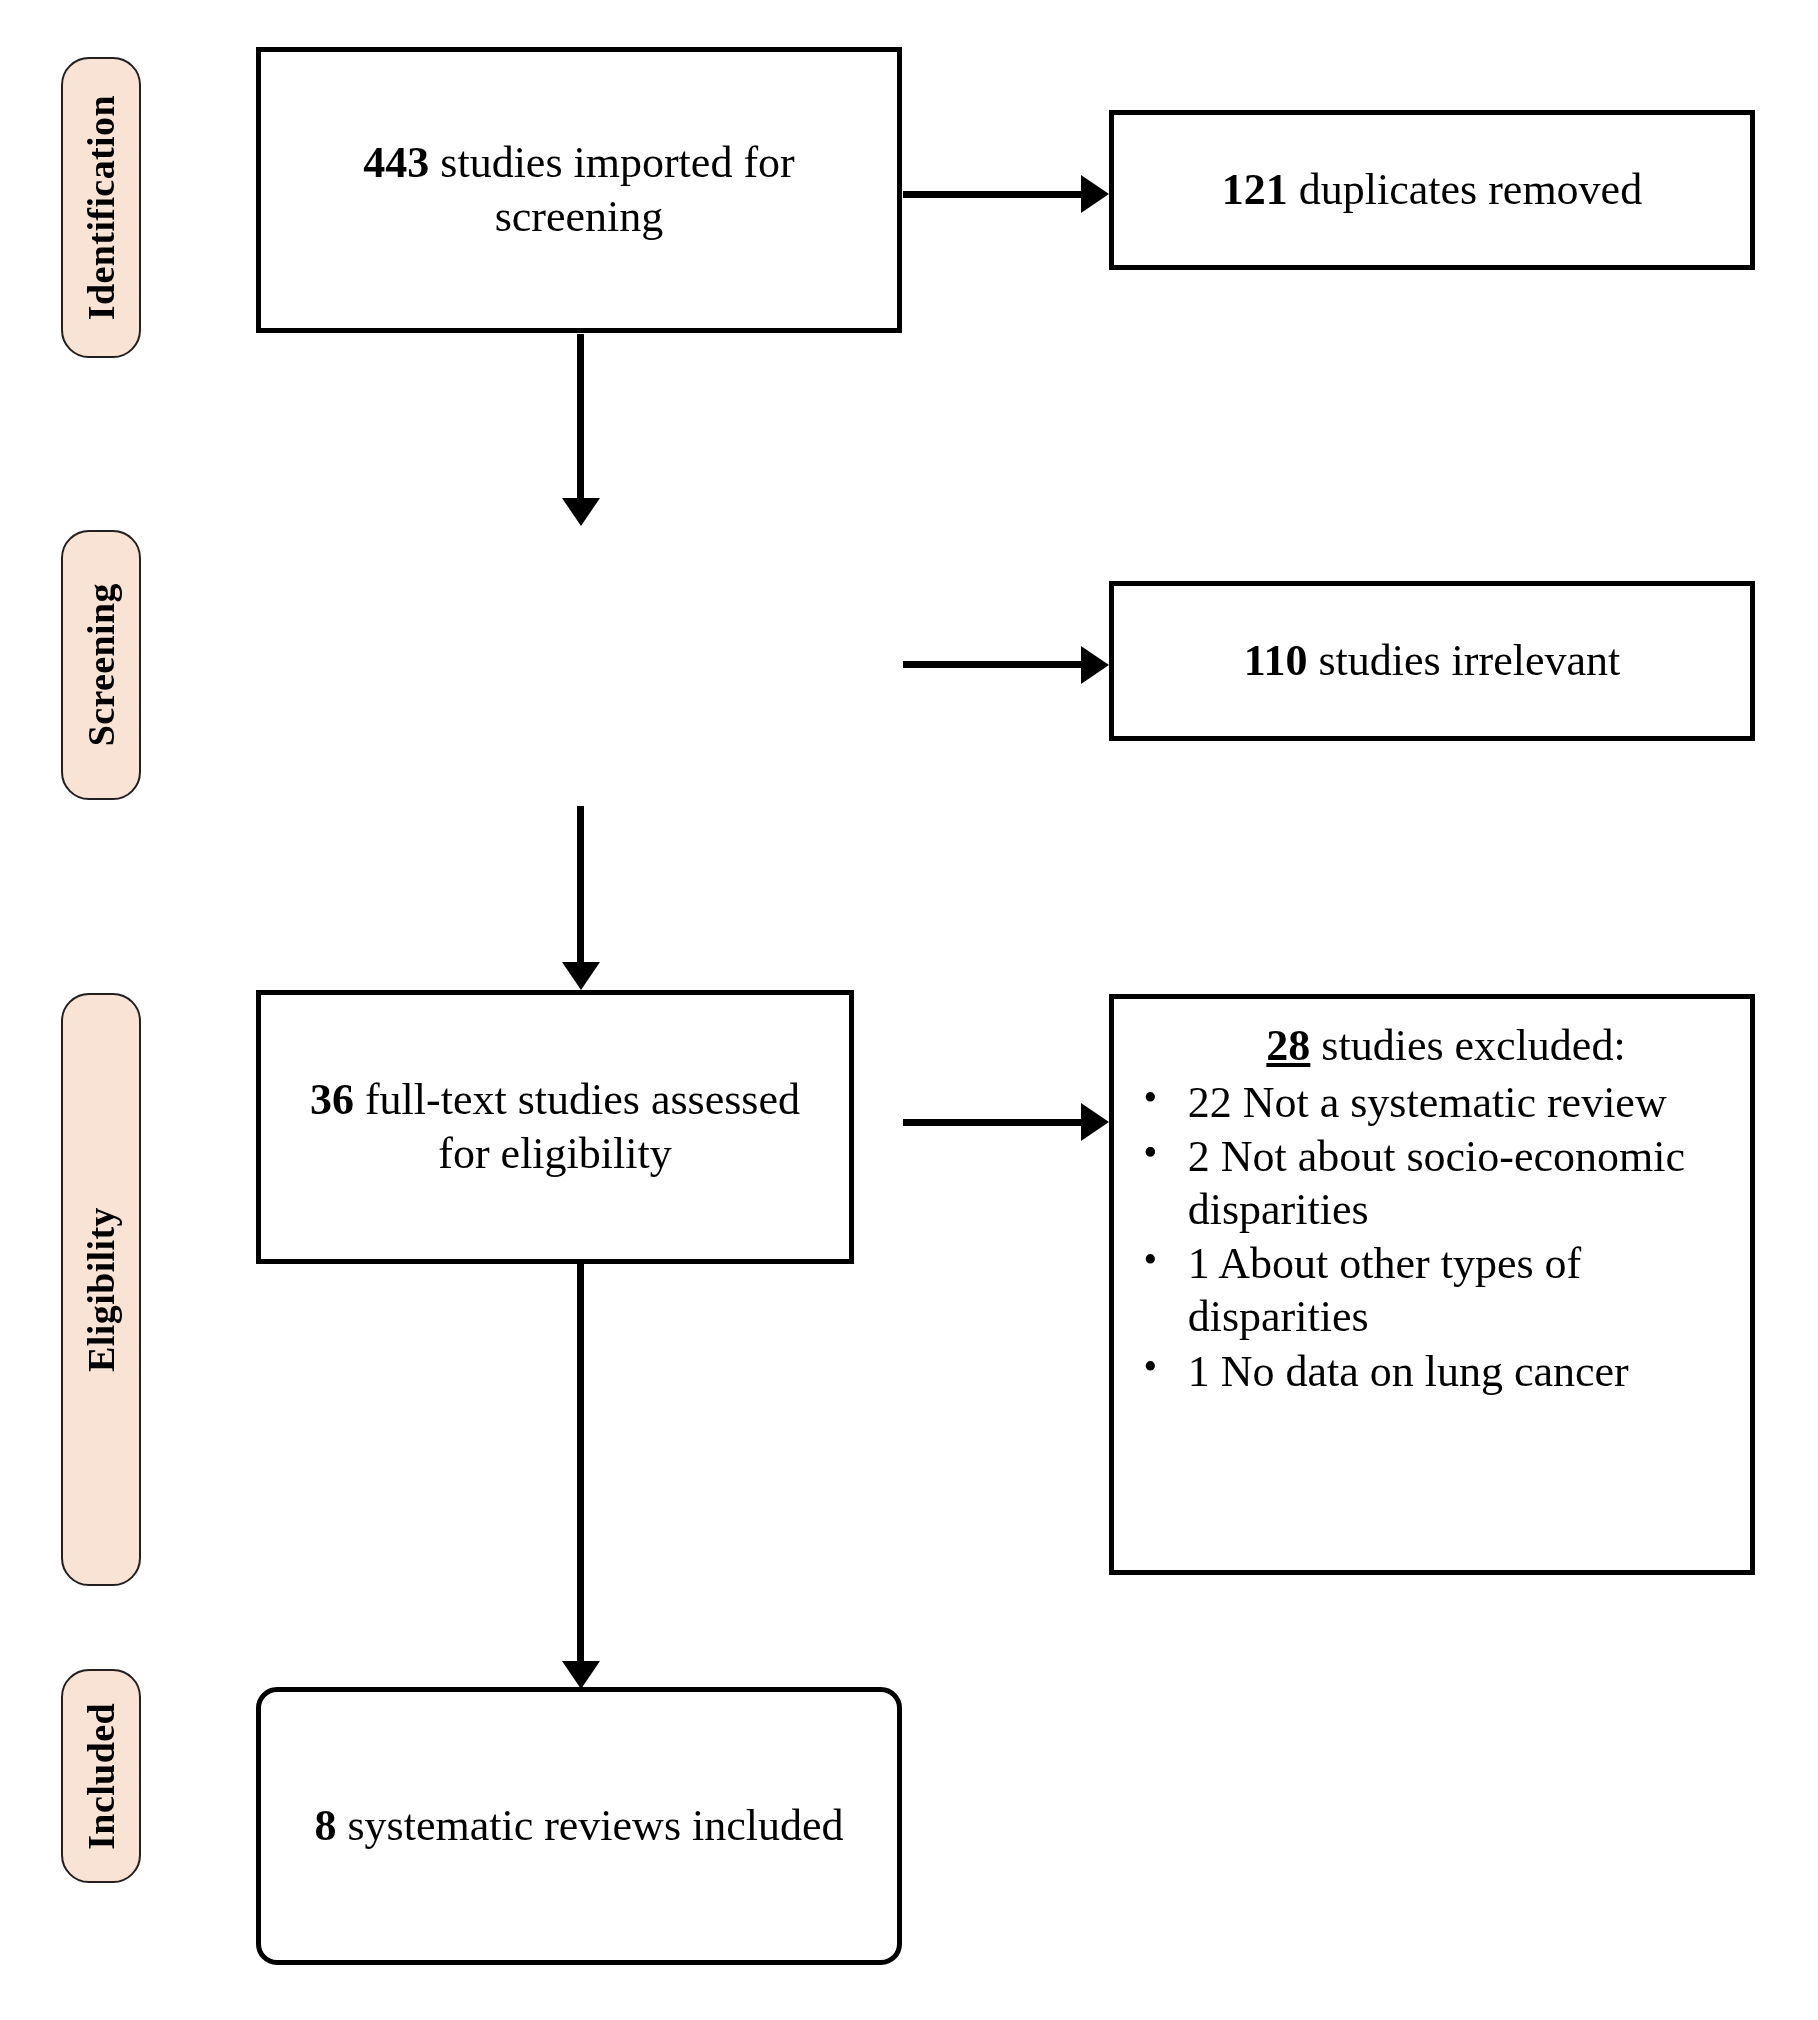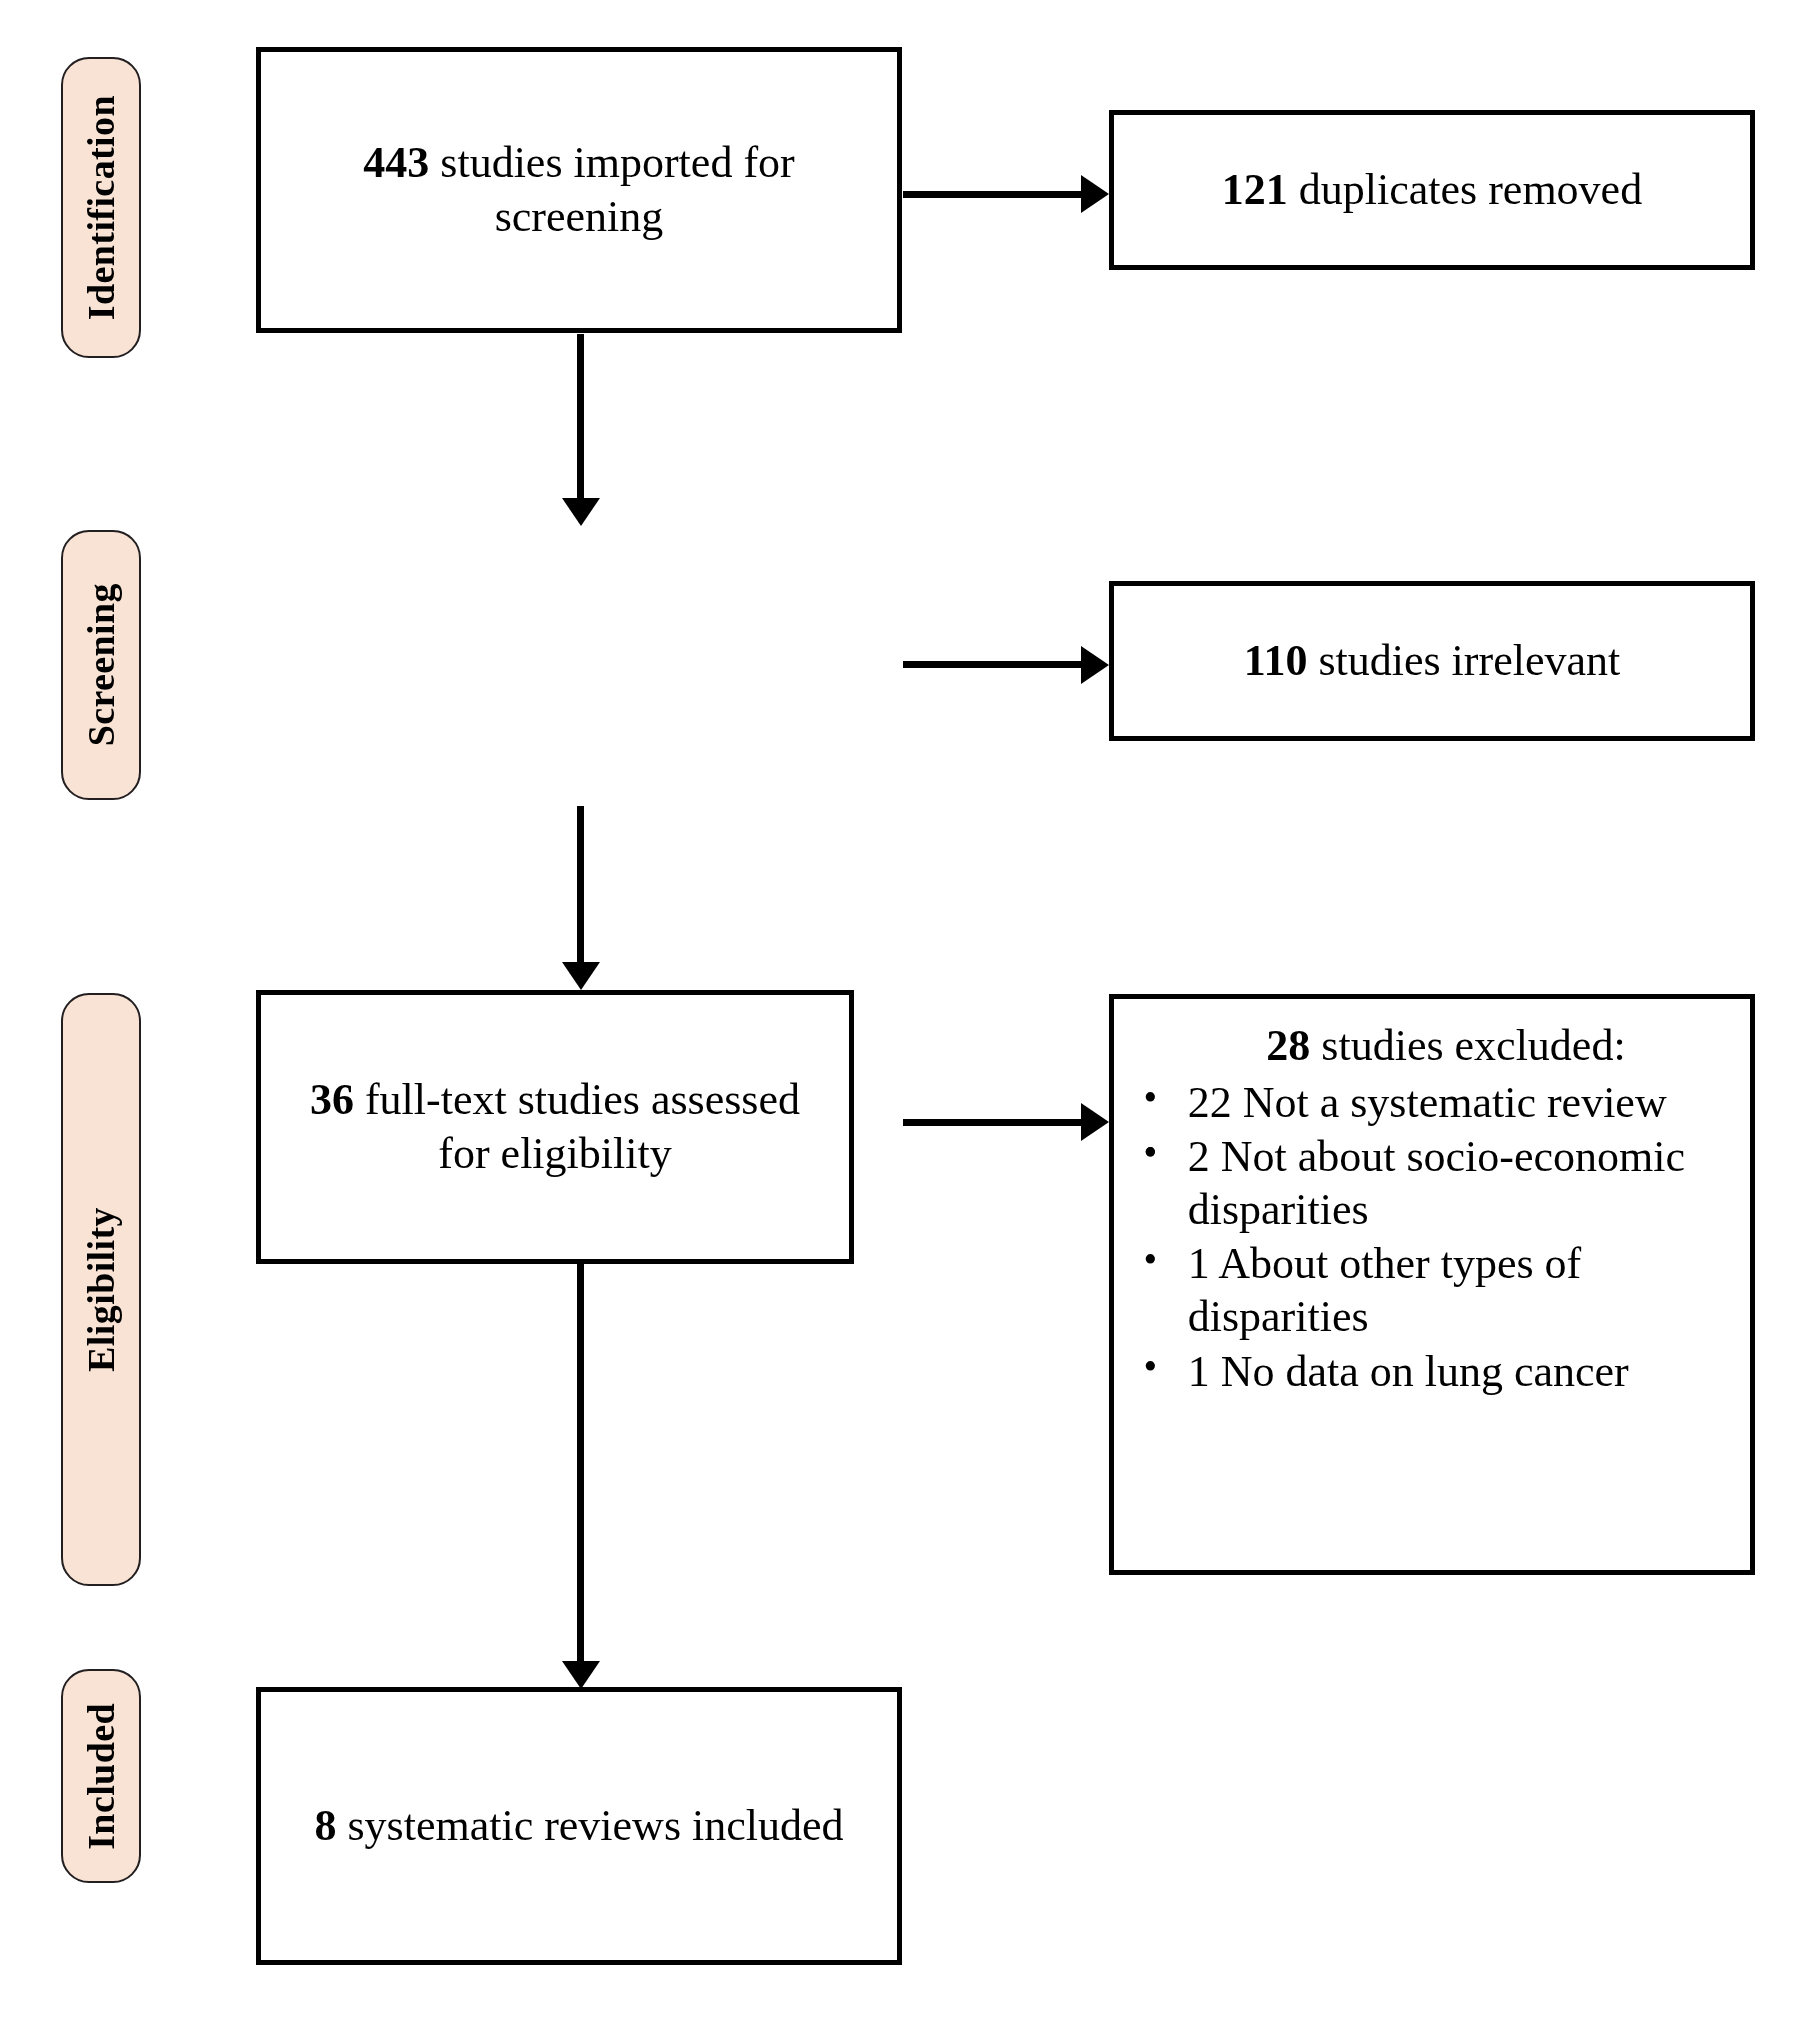--- a/index.html
+++ b/index.html
@@ -72,21 +72,21 @@
     justify-content: flex-start;
     color: #000000;
     padding: 21px 14.7px 14.7px 14.7px;
   }
   .excl-title {
     font-size: 44px;
     line-height: 1.18;
     text-align: center;
     padding-left: 28px;
   }
-  .excl-title .num { font-weight: bold; }
+  .excl-title .num { font-weight: bold; text-decoration: underline; }
   .excl-list {
     list-style: none;
     margin: 4.9px 0 0 0;
     padding: 0;
   }
   .excl-list li {
     position: relative;
     font-size: 44px;
     line-height: 1.20;
     padding-left: 59px;
@@ -212,20 +212,20 @@
       <li>
         <span class="bullet">•</span>
         <span>1  No data on lung cancer</span>
       </li>
     </ul>
   </div>
 
   <div class="conn-line-v" style="left:577px; top:1264px; height:402px;"></div>
   <div class="arrow-down" style="left:562px; top:1661px;"></div>
 
-  <div class="node-box" style="left:256px; top:1687px; width:646px; height:278px;">
+  <div class="node-box" style="left:256px; top:1687px; width:646px; height:278px;border-radius:21px;">
     <div class="node-text">
       <span class="num">8</span><span> systematic reviews included</span>
     </div>
   </div>
 
 </div>
 
 
 </body></html>

